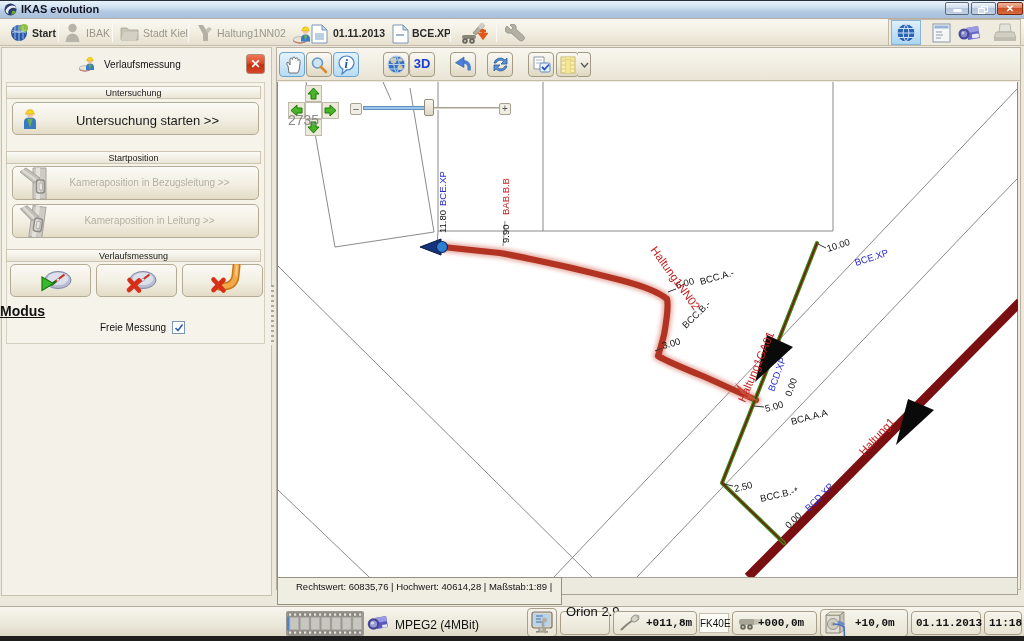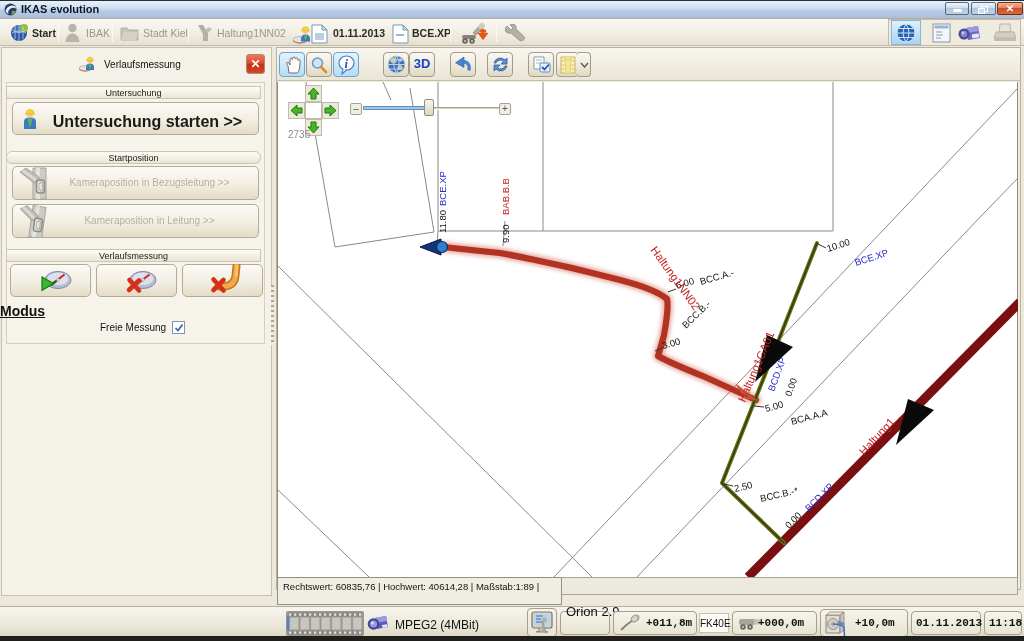--- a/index.html
+++ b/index.html
@@ -16,31 +16,31 @@
 #btnclose .x{position:absolute;left:0;top:0;width:100%;text-align:center;color:#fff;font-size:10px;font-weight:bold;line-height:12px;}
 
 #topbar{left:0;top:18px;width:1024px;height:28px;background:linear-gradient(#faf8f2 0%,#f1ede0 55%,#e6e0d0 100%);border-top:1px solid #b8aca0;border-bottom:1px solid #c5bbaa;}
 .tbtext{top:27px;font-size:10.5px;color:#2a2a2a;}
 .tbgray{color:#9a968c;}
 .tbsep{top:4px;width:1px;height:20px;background:#c0b8a8;border-right:1px solid #fbfaf5;}
 
 #leftpanel{left:1px;top:47px;width:271px;height:549px;background:#f4f1e8;border:1px solid #c8c0ae;}
 .groupbar{left:6px;width:255px;height:13px;background:linear-gradient(#fcfbf7,#eae5d6);border:1px solid #cdc5b2;text-align:center;font-size:9px;color:#222;line-height:12px;}
 .pbtn{left:12px;width:247px;border:1px solid #b3ab95;border-radius:5px;background:linear-gradient(#fbfaf5 0%,#f2eee2 55%,#e3dcc6 100%);}
-.pbtn .lbl{position:absolute;left:12px;width:100%;text-align:center;font-size:16px;color:#1a1a1a;font-weight:bold;}
+.pbtn .lbl{position:absolute;left:12px;width:100%;text-align:center;font-size:13px;color:#1a1a1a;}
 .pbtn .lblg{position:absolute;left:14px;width:100%;text-align:center;font-size:10px;color:#b4b0a4;}
 #closebtn{left:246px;top:54px;width:19px;height:20px;border:1px solid #b08874;border-radius:3px;background:linear-gradient(#f0765a 0%,#dd4a28 45%,#c22f10 55%,#d64828 100%);color:#fff;font-weight:bold;font-size:12px;text-align:center;line-height:19px;}
 
 #mapouter{left:276px;top:47px;width:745px;height:543px;background:#efecdf;border:1px solid #b8b0a0;}
 #maptb{left:277px;top:48px;width:743px;height:33px;background:linear-gradient(#f8f6ef,#eae5d5);border-bottom:1px solid #c5bdab;}
 .mbtn{top:52px;width:26px;height:25px;border:1px solid #a39b85;border-radius:4px;background:linear-gradient(#f9f8f3 0%,#efebdd 50%,#dfd8c2 100%);}
 .mbtn.hl{background:linear-gradient(#e4f2fc,#b7dcf5);border:1px solid #6aa4cf;}
 #mapview{left:277px;top:82px;width:741px;height:495px;background:#fff;border-left:1px solid #908878;border-right:1px solid #908878;}
 #mapstatus{left:277px;top:577px;width:741px;height:18px;background:#eceadf;border:1px solid #aaa294;}
-#mapstatusbox{left:277px;top:577px;width:285px;height:28px;border:1px solid #98907e;background:#f0eee3;font-size:9.5px;color:#111;line-height:17px;padding-left:5px;}
+#mapstatusbox{left:277px;top:577px;width:285px;height:28px;border:1px solid #98907e;background:#f0eee3;font-size:9.5px;color:#111;line-height:17px;padding-left:18px;}
 
 #bottombar{left:0;top:606px;width:1024px;height:33px;background:linear-gradient(#f7f5ee 0%,#eae6d8 60%,#d9d3c0 100%);border-top:1px solid #b5ad9b;}
 #bottomedge{left:0;top:636px;width:1024px;height:5px;background:#1e1e1c;}
 .bbox{top:609px;height:26px;border:1px solid #a89f8a;border-radius:4px;background:linear-gradient(#f6f4ec,#e8e3d2);}
 .btext{font-family:"Liberation Mono",monospace;font-size:11px;font-weight:bold;color:#111;}
 .npc{width:17px;height:17px;background:#ece8da;border:1px solid #c0baaa;}
 .npc svg{display:block;margin:0 auto;}
 .sbtn{width:12px;height:12px;background:#f0ede2;border:1px solid #a8a092;border-radius:2px;font-size:10px;line-height:10px;text-align:center;color:#555;}
 </style></head>
 <body>
@@ -169,21 +169,21 @@
     <div class="abs pbtn" style="top:102px;height:33px;">
         <div class="lbl" style="top:10px;">Untersuchung starten &gt;&gt;</div>
       </div>
     <svg class="abs" style="left:20px;top:108px" width="20" height="22">
         <path d="M4 21 L4 13.5 Q4 9.5 10 9.5 Q16 9.5 16 13.5 L16 21 Z" fill="#3a7ac0"></path>
         <path d="M7.2 10.2 L10 20 L12.8 10.2 Q10 11.5 7.2 10.2 Z" fill="#6ab052"></path>
         <circle cx="10" cy="6" r="3.4" fill="#f0c4a0"></circle>
         <path d="M6.2 5 Q6.4 1.6 10 1.6 Q13.6 1.6 13.8 5 L14.8 5.9 L5.2 5.9 Z" fill="#f8d820" stroke="#d8a800" stroke-width=".6"></path>
       </svg>
 
-    <div class="abs groupbar" style="top:151px;border-radius:6px;">Startposition</div>
+    <div class="abs groupbar" style="top:151px;">Startposition</div>
     <div class="abs pbtn" style="top:166px;height:34px;">
         <div class="lblg" style="top:10px;">Kameraposition in Bezugsleitung &gt;&gt;</div>
       </div>
     <svg class="abs" style="left:16px;top:167px" width="38" height="33">
         <path d="M17 1 L30 1 L30 32 L17 32 Z" fill="#cecbc4" stroke="#a6a49e" stroke-width="1"></path>
         <rect x="20" y="1" width="4" height="31" fill="#e4e2dc"></rect>
         <path d="M18 16 L4 5 L10 1 L24 11 Z" fill="#c2bfb8" stroke="#a6a49e" stroke-width="1"></path>
         <path d="M6.5 3.2 L20 13" stroke="#dddbd5" stroke-width="2.5"></path>
         <rect x="20.5" y="13" width="8" height="13" rx="2.5" fill="none" stroke="#8e8c86" stroke-width="1.5"></rect>
         <rect x="23" y="16" width="3.5" height="7" fill="#e8e6e0" stroke="#9a9892" stroke-width=".6"></rect>
@@ -377,21 +377,21 @@
           <svg width="15" height="15">
             <path d="M2 7.5 L8 2 L8 5 L13 5 L13 10 L8 10 L8 13 Z" fill="#4ab428" stroke="#1a7a0a" stroke-width="1"></path>
           </svg>
         </div>
     <div class="abs npc" style="left:322px;top:102px;">
           <svg width="15" height="15">
             <path d="M13 7.5 L7 2 L7 5 L2 5 L2 10 L7 10 L7 13 Z" fill="#4ab428" stroke="#1a7a0a" stroke-width="1"></path>
           </svg>
         </div>
     <div class="abs" style="left:305px;top:102px;width:17px;height:17px;background:#fff;border:1px solid #c0baaa;"></div>
-    <div class="abs" style="left:288px;top:129px;font-size:10px;color:#8a8a8a;">2735</div>
+    <div class="abs" style="left:288px;top:112px;font-size:14px;color:#8a8a8a;">2735</div>
     <div class="abs sbtn" style="left:350px;top:103px;">–</div>
     <div class="abs" style="left:363px;top:107px;width:137px;height:3px;background:#d8d2c2;border-bottom:1px solid #fff;border-top:1px solid #a8a092;"></div>
     <div class="abs" style="left:363px;top:106px;width:62px;height:4px;background:#9cc6e8;border:1px solid #6090c0;border-right:none;"></div>
     <div class="abs" style="left:424px;top:99px;width:10px;height:17px;background:linear-gradient(#f8f6f0,#ddd6c4);border:1px solid #948c7a;border-radius:2px;"></div>
     <div class="abs sbtn" style="left:499px;top:103px;">+</div>
   </div>
   </div>
   <div class="abs" id="mapstatus"></div>
   <div class="abs" id="mapstatusbox">Rechtswert: 60835,76 | Hochwert: 40614,28 | Maßstab:1:89 |</div>
 

